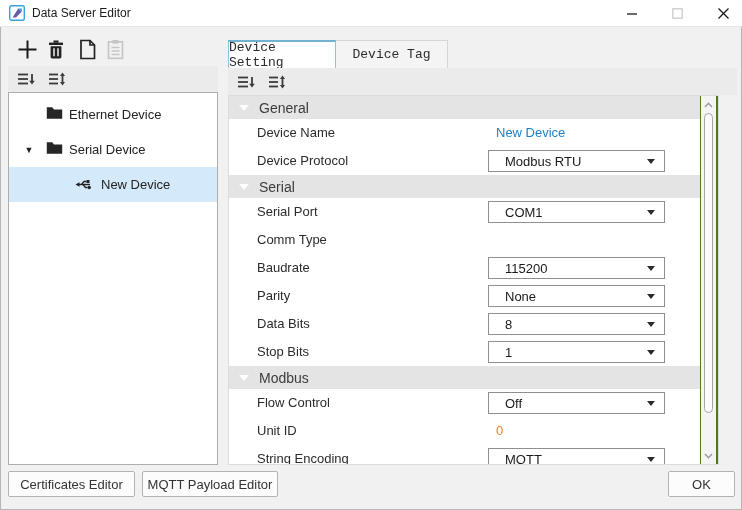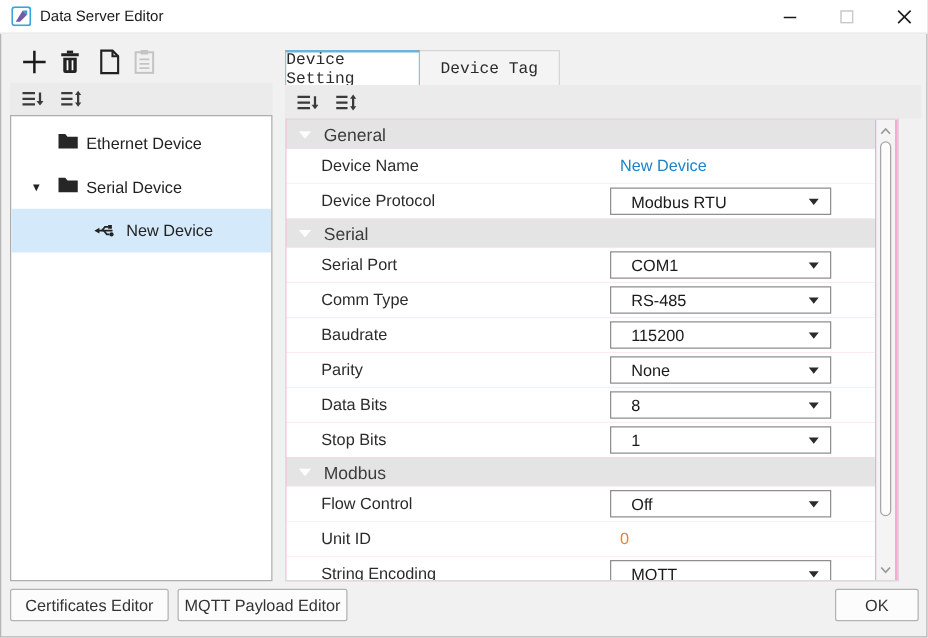--- a/index.html
+++ b/index.html
@@ -37,21 +37,21 @@
 
   
   .tab { position:absolute; top:40px; height:28px; font-size:13px; display:flex; align-items:center; justify-content:center; color:#2b2b2b;font-family:Liberation Mono, monospace; }
   .tab.active { left:228px; width:108px; background:#ffffff; border-top:2px solid #6fb2d4; border-left:1px solid #93c3da; border-right:1px solid #93c3da; }
   .tab.inactive { left:336px; width:112px; background:#f4f4f4; border-top:1px solid #d6d6d6; border-right:1px solid #d6d6d6; }
 
   
   .set-toolbar { position:absolute; left:228px; top:68px; width:509px; height:27px; background:#ebebeb; display:flex; align-items:center; gap:13px; padding-left:9px; }
 
   
-  .viewport { position:absolute; left:228px; top:95px; width:491px; height:370px; background:#f9a8d4; border:1px solid #dcdcdc; overflow:hidden; }
+  .viewport { position:absolute; left:228px; top:95px; width:491px; height:370px; background:#4d7c0f; border:1px solid #dcdcdc; overflow:hidden; }
   .rowstack { position:absolute; left:0; top:0; width:calc(100% - 18px); }
   .row.section { height:23px; background:#e4e4e4; position:relative; display:flex; align-items:center; }
   .row.section .tri { position:absolute; left:10px; top:9px; width:0; height:0; border-left:5px solid transparent; border-right:5px solid transparent; border-top:6px solid #fdfdfd; }
   .row.section .slabel { position:absolute; left:30px; font-size:14px; color:#3c3c3c; }
   .row.field { height:28px; position:relative; background:#ffffff; }
   .row.field .flabel { position:absolute; left:28px; top:0; line-height:28px; font-size:13px; color:#2b2b2b; }
   .dd { position:absolute; left:259px; top:3px; width:177px; height:22px; border:1px solid #8f8f8f; background:#ffffff; display:flex; align-items:center; justify-content:space-between; padding:0 9px 0 16px; }
   .dd .ddv { font-size:13px; color:#1a1a1a; }
   .dd .dda { width:0; height:0; border-left:4.5px solid transparent; border-right:4.5px solid transparent; border-top:5.5px solid #2b2b2b; }
   .linkval { position:absolute; left:267px; top:0; line-height:28px; font-size:13px; color:#1e82c8; }
@@ -246,24 +246,20 @@
     <div class="row field">
       <span class="flabel">Serial Port</span>
       <div class="dd">
         <span class="ddv">COM1</span>
         <span class="dda"></span>
       </div>
     </div>
 
     <div class="row field">
       <span class="flabel">Comm Type</span>
-      <div class="dd">
-        <span class="ddv">RS-485</span>
-        <span class="dda"></span>
-      </div>
     </div>
 
     <div class="row field">
       <span class="flabel">Baudrate</span>
       <div class="dd">
         <span class="ddv">115200</span>
         <span class="dda"></span>
       </div>
     </div>
 

